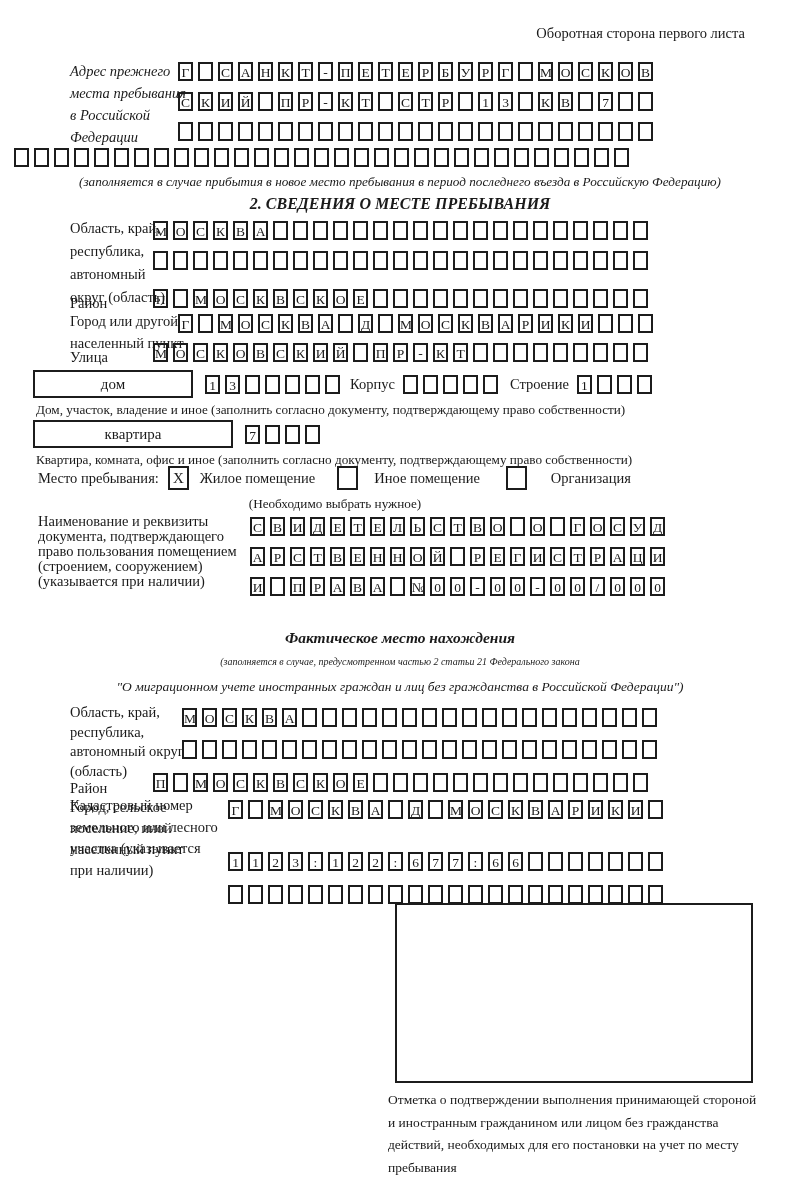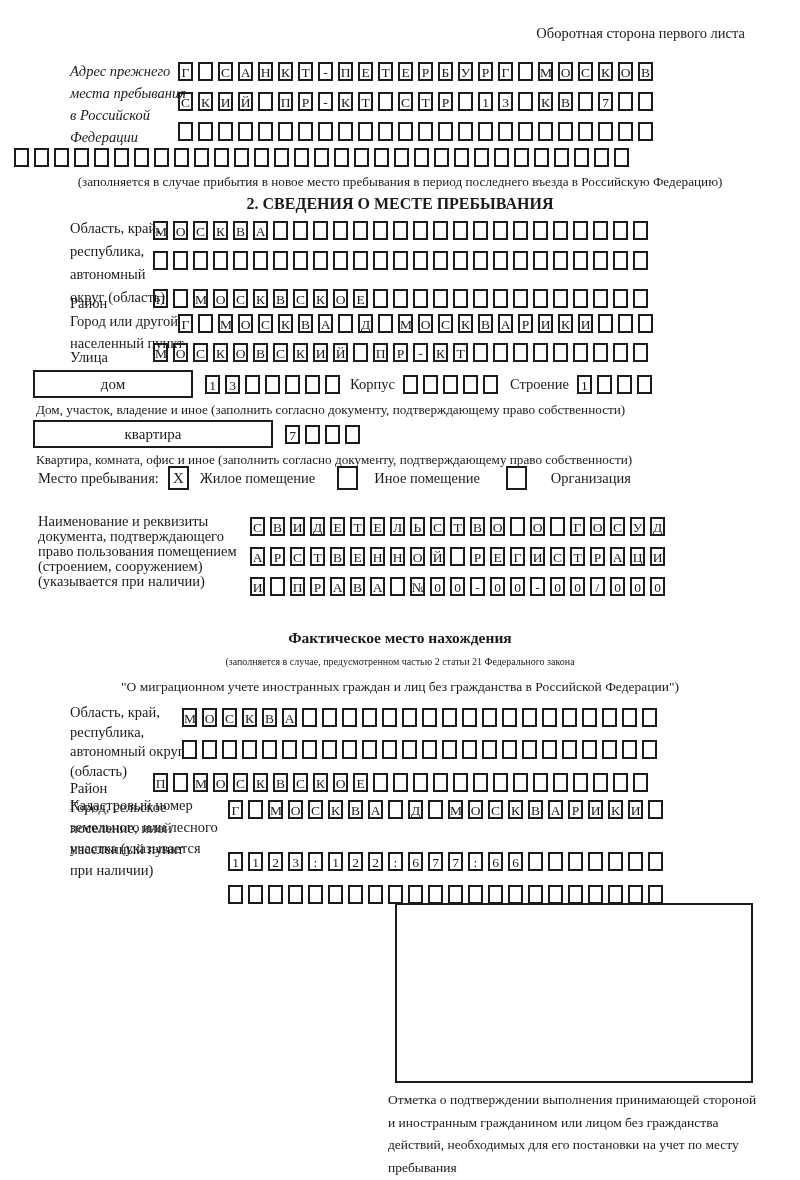--- a/index.html
+++ b/index.html
@@ -5,21 +5,21 @@
   * { margin:0; padding:0; box-sizing:border-box; }
   html,body { background:#ffffff; }
   .page {
     position:relative; width:800px; height:1180px; background:#ffffff;
     font-family:"Liberation Serif","DejaVu Serif",serif; color:#1a1a1a;
     overflow:hidden;
   }
   .abs { position:absolute; }
   .lbl { font-size:14.5px; line-height:22px; }
   .note { font-size:13.2px; }
-  .center { left:0; right:0; text-align:center; }
+  .center { left:0; right:0; text-align:center;font-style:italic; }
   .bold { font-weight:bold; }
   .cellrow { position:absolute; display:flex; gap:5px; }
   .cellrow-inline { display:flex; gap:5px; flex:none; }
   .cell {
     flex:none; width:15px; height:19px; border:2px solid #1c1c1c;
     font-size:13.5px; line-height:18px; text-align:center; overflow:hidden;
   }
   .widebox {
     flex:none; height:28px; border:2px solid #1c1c1c; text-align:center;
     font-size:15px; line-height:24px;
@@ -320,39 +320,40 @@
     <span class="cellrow-inline">
         <span class="cell">1</span>
         <span class="cell"></span>
         <span class="cell"></span>
         <span class="cell"></span>
       </span>
   </div>
   <div class="abs note" style="left:36px; top:402px;">Дом, участок, владение и иное (заполнить согласно документу, подтверждающему право собственности)</div>
 
   <div class="hrow" style="left:33px; top:420px;">
-    <div class="widebox" style="width:240px; margin-right:12px;">квартира</div>
+    <div class="widebox" style="width:200px; margin-right:12px;">квартира</div>
     <span class="cellrow-inline">
         <span class="cell">7</span>
         <span class="cell"></span>
         <span class="cell"></span>
         <span class="cell"></span>
       </span>
   </div>
   <div class="abs note" style="left:36px; top:452px;">Квартира, комната, офис и иное (заполнить согласно документу, подтверждающему право собственности)</div>
 
   <div class="hrow" style="left:38px; top:466px;">
     <span class="inline-lbl" style="margin-right:9px;">Место пребывания:</span>
     <span class="cb" style="margin-right:11px;">X</span>
     <span class="inline-lbl" style="margin-right:22px;">Жилое помещение</span>
     <span class="cb" style="margin-right:16px;"></span>
     <span class="inline-lbl" style="margin-right:26px;">Иное помещение</span>
     <span class="cb" style="margin-right:24px;"></span>
     <span class="inline-lbl">Организация</span>
   </div>
+  <div class="abs note" style="left:160px; top:496px; width:350px; text-align:center;">(Необходимо выбрать нужное)</div>
 
   <div class="abs lbl" style="left:38px; top:514px; width:212px; line-height:15px;">Наименование и реквизиты документа, подтверждающего право пользования помещением (строением, сооружением) (указывается при наличии)</div>
   <div class="cellrow" style="left:250px; top:517px;">
       <span class="cell">С</span>
       <span class="cell">В</span>
       <span class="cell">И</span>
       <span class="cell">Д</span>
       <span class="cell">Е</span>
       <span class="cell">Т</span>
       <span class="cell">Е</span>

